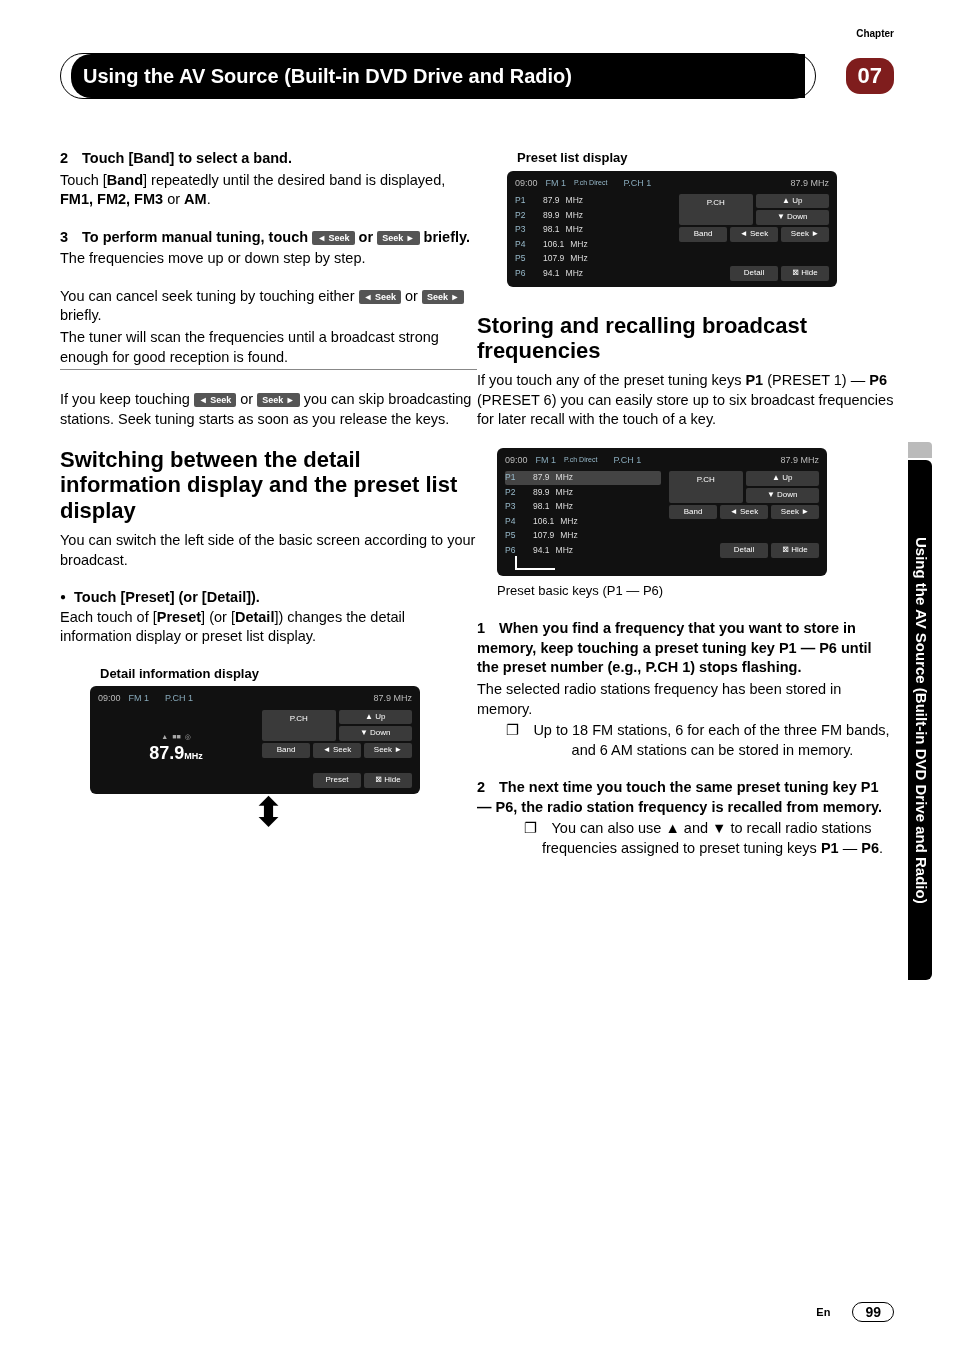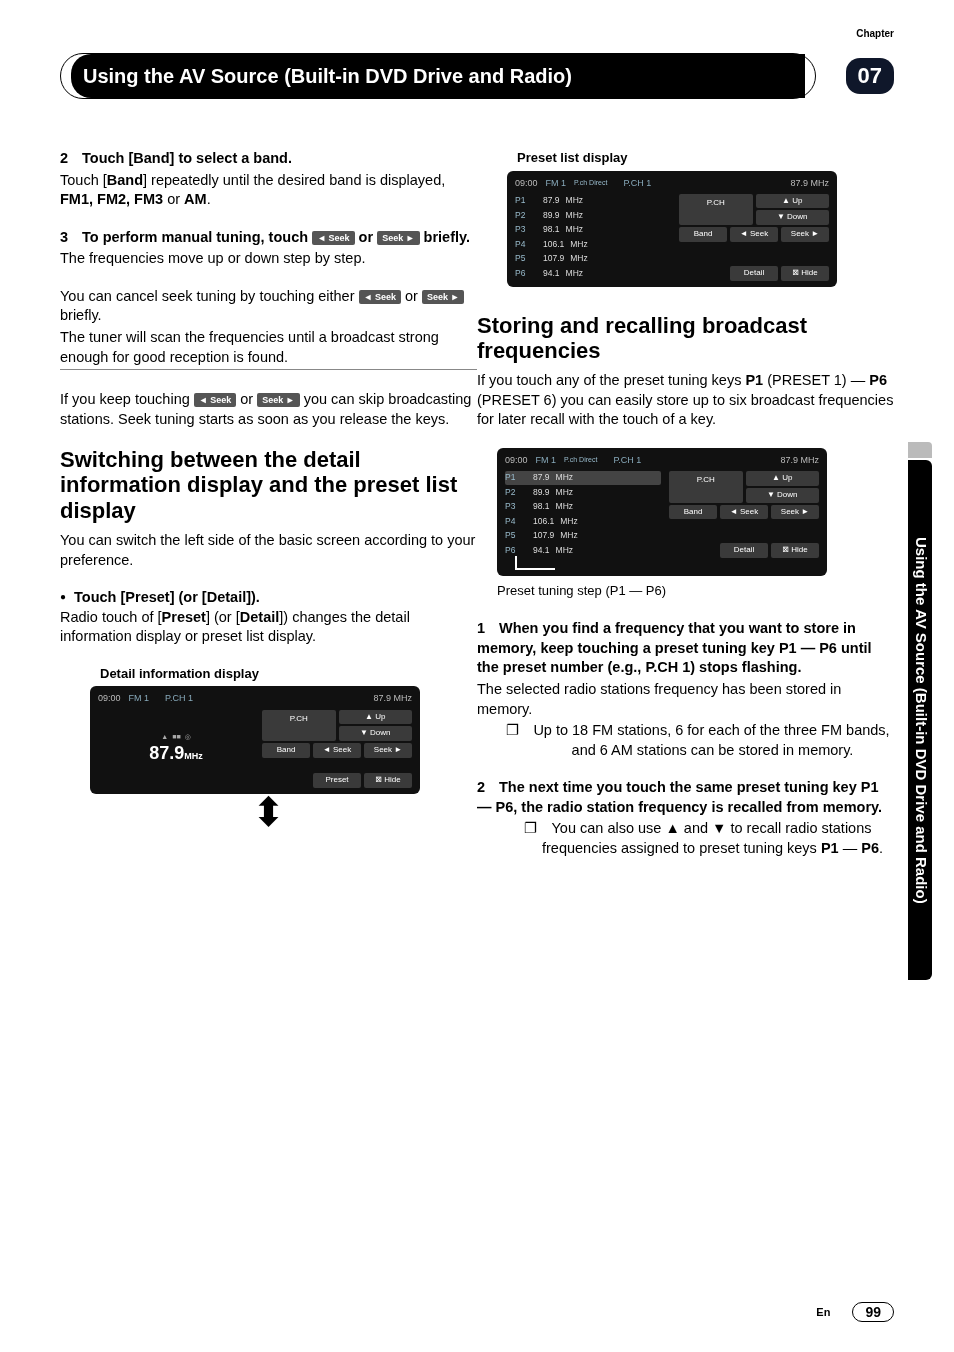--- a/index.html
+++ b/index.html
@@ -45,21 +45,21 @@
     font-weight: bold;
     font-size: 20px;
     padding: 6px 30px 6px 12px;
     border-radius: 20px 0 0 20px;
     height: 100%;
     display: flex;
     align-items: center;
     flex: 1;
   }
   .chapter-badge {
-    background: #0f172a;
+    background: #7f1d1d;
     color: #fff;
     font-weight: bold;
     font-size: 22px;
     border-radius: 14px;
     padding: 5px 12px;
     margin-left: 30px;
     min-width: 48px;
     text-align: center;
   }
   .columns {
@@ -292,27 +292,27 @@
           <span>If you keep touching </span>
           <span class="seek-btn">◄ Seek</span>
           <span> or </span>
           <span class="seek-btn">Seek ►</span>
           <span> you can skip broadcasting stations. Seek tuning starts as soon as you release the keys.</span>
         </div>
       </div>
 
       <div class="block">
         <div class="h2">Switching between the detail information display and the preset list display</div>
-        <div class="para">You can switch the left side of the basic screen according to your preference.</div>
+        <div class="para">You can switch the left side of the basic screen according to your broadcast.</div>
       </div>
 
       <div class="block">
         <div class="bullet-line">Touch [Preset] (or [Detail]).</div>
         <div class="para">
-          <span>Radio touch of [</span><b>Preset</b><span>] (or [</span><b>Detail</b><span>]) changes the detail information display or preset list display.</span>
+          <span>Each touch of [</span><b>Preset</b><span>] (or [</span><b>Detail</b><span>]) changes the detail information display or preset list display.</span>
         </div>
       </div>
 
       <div class="caption">Detail information display</div>
 
       <div class="radio-shot">
         <div class="radio-top">
           <span>09:00</span>
           <span class="soft-blue"><span>FM</span> <span>1</span></span>
           <span class="soft-blue" style="margin-left:8px;"><span>P.CH</span> <span>1</span></span>
@@ -486,21 +486,21 @@
             <div class="r-spacer"></div>
             <div class="btn-row">
               <div style="flex:1"></div>
               <div class="r-btn" style="flex:1">Detail</div>
               <div class="r-btn" style="flex:1">⊠ Hide</div>
             </div>
           </div>
         </div>
         <div style="border-left:2px solid #fff; border-bottom:2px solid #fff; width:40px; height:14px; margin-left:10px; margin-top:-2px;"></div>
       </div>
-      <div class="caption2">Preset tuning step (P1 — P6)</div>
+      <div class="caption2">Preset basic keys (P1 — P6)</div>
 
       <div class="block" style="margin-top:20px;">
         <div class="step-head"><span class="step-num">1</span><span>When you find a frequency that you want to store in memory, keep touching a preset tuning key P1 — P6 until the preset number (e.g., P.CH 1) stops flashing.</span></div>
         <div class="para">The selected radio stations frequency has been stored in memory.</div>
         <div class="note-list">
           <div class="nitem"><span class="nmark">❐</span><span>Up to 18 FM stations, 6 for each of the three FM bands, and 6 AM stations can be stored in memory.</span></div>
         </div>
       </div>
 
       <div class="block">

